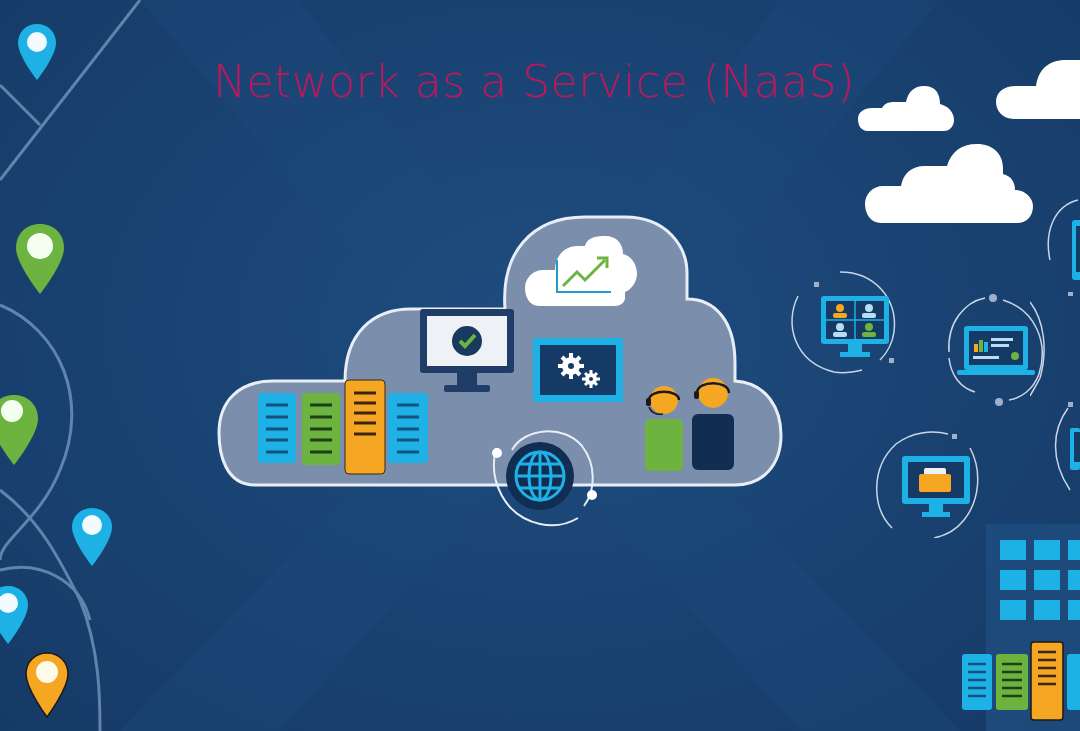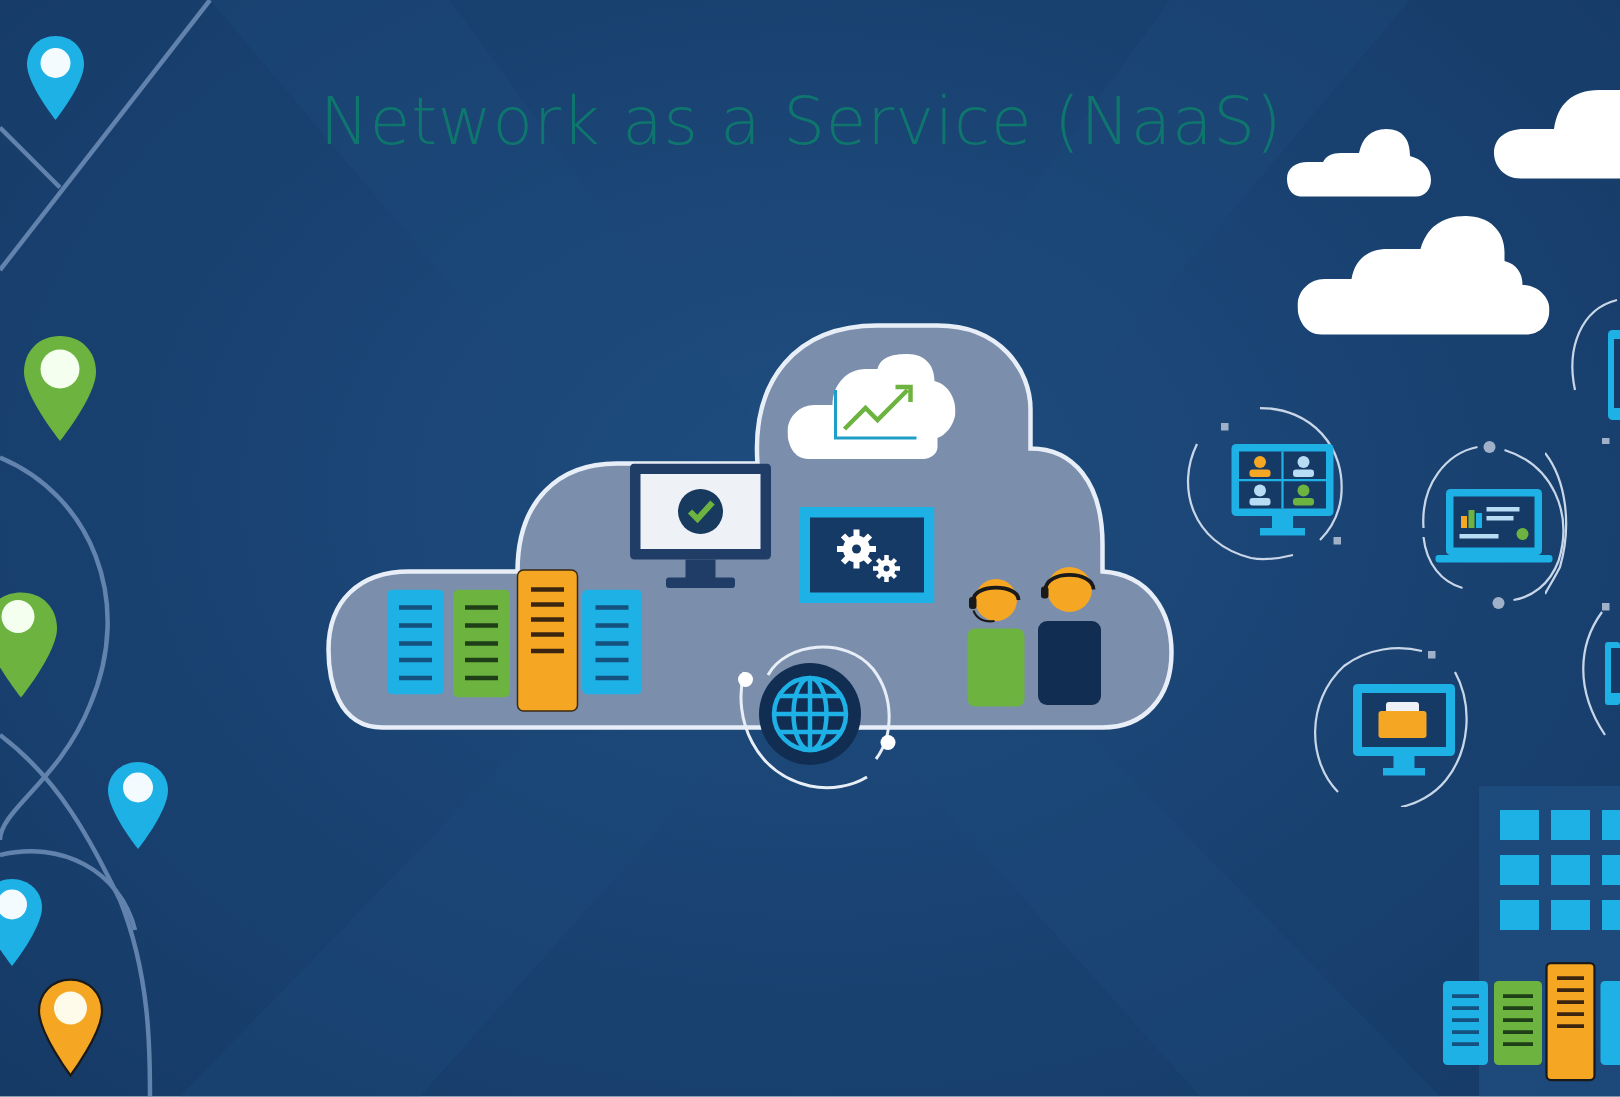--- a/index.html
+++ b/index.html
@@ -4,21 +4,21 @@
 <style>
   html, body { margin:0; padding:0; }
   body {
     width:1080px; height:731px; overflow:hidden; position:relative;
     background: radial-gradient(ellipse at 50% 45%, #1f4e80 0%, #1a4474 45%, #163a66 100%);
     font-family: "Liberation Sans", sans-serif;
   }
   .bgx { position:absolute; inset:0; pointer-events:none; }
   .title {
     position:absolute; left:0; width:1068px; top:56px; text-align:center;
-    color:#0f766e; font-size:44px; font-weight:normal; letter-spacing:0.5px;
+    color:#be185d; font-size:44px; font-weight:normal; letter-spacing:0.5px;
     font-family: "DejaVu Sans", sans-serif; font-weight:200;
   }
   .abs { position:absolute; }
   svg { display:block; }
 </style>
 </head>
 <body>
 
 <svg class="bgx" width="1080" height="731">
   <defs>

